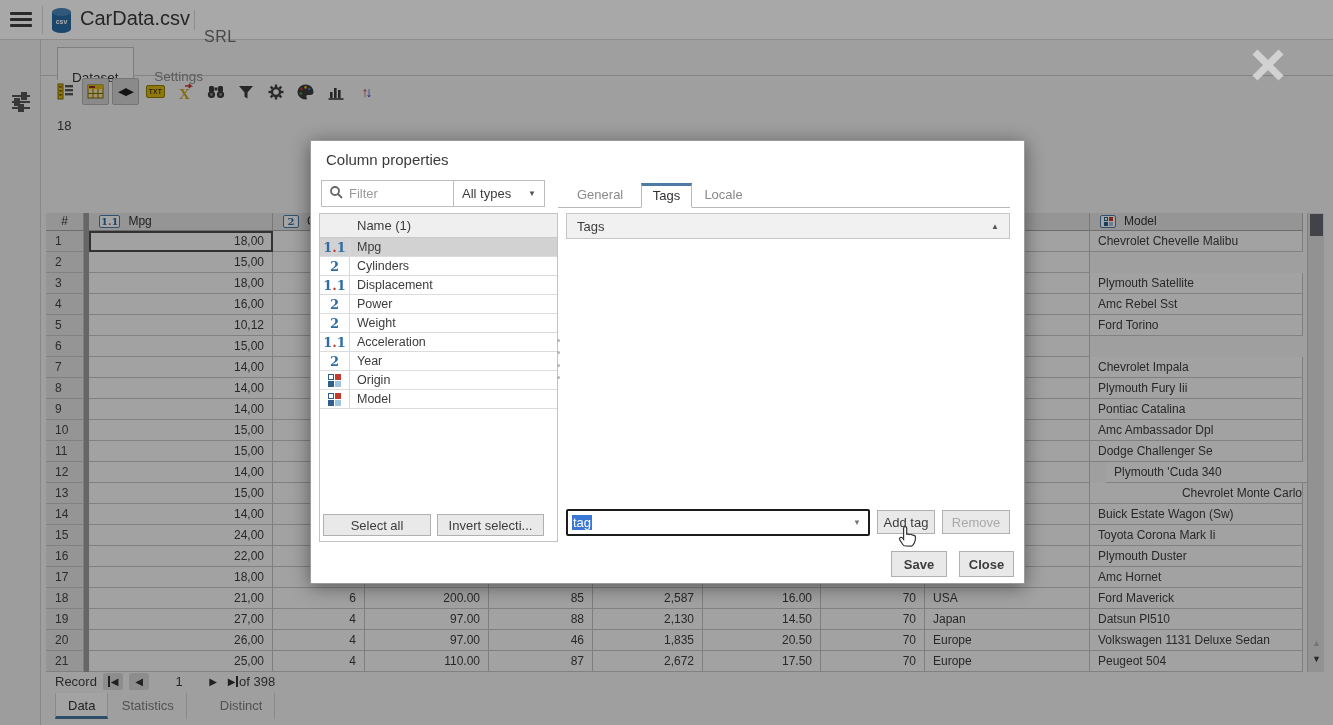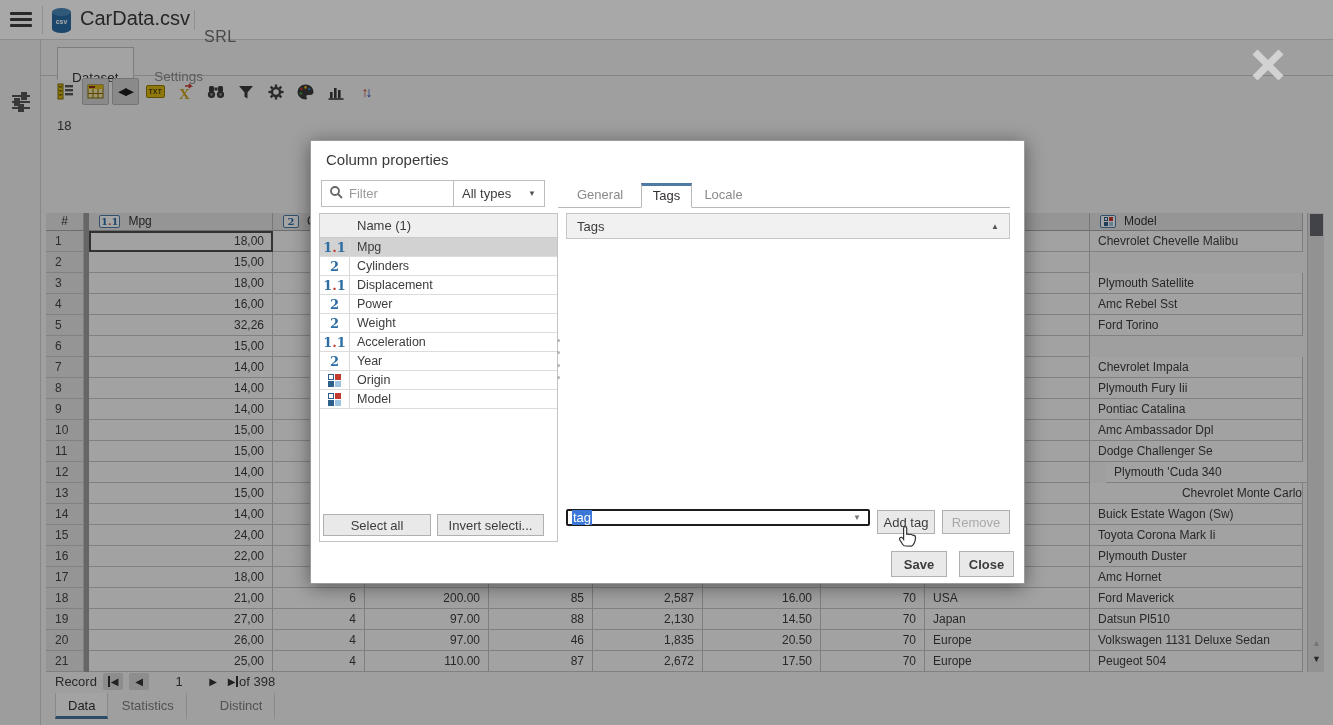--- a/index.html
+++ b/index.html
@@ -112,21 +112,21 @@
   #splitter-dots { left:246px; top:198px; width:4px; height:40px; display:flex; flex-direction:column; justify-content:space-between; }
   #splitter-dots i { width:3px; height:3px; background:#b5b5b5; border-radius:50%; }
 
   .dlg-btn { position:absolute; background:#e9e9e9; border:1px solid #b0b0b0; font-size:13px; color:#3c3c3c; display:flex; align-items:center; justify-content:center; cursor:pointer; font-family:inherit; }
   #btn-select-all { left:12px; top:373px; width:108px; height:22px; }
   #btn-invert { left:126px; top:373px; width:107px; height:22px; }
 
   #tags-section-header { left:255px; top:72px; width:444px; height:26px; background:#f1f1f1; border:1px solid #c6c6c6; display:flex; align-items:center; justify-content:space-between; padding:0 10px; }
   #tags-section-header .car { font-size:8px; color:#555; }
 
-  #tag-combo { left:255px; top:368px; width:304px; height:17px; border:2px solid #1c1c1c; border-radius:2px; background:#fff; display:flex; align-items:center; justify-content:space-between; padding:0 7px 0 4px; }
+  #tag-combo { left:255px; top:368px; width:304px; height:27px; border:2px solid #1c1c1c; border-radius:2px; background:#fff; display:flex; align-items:center; justify-content:space-between; padding:0 7px 0 4px; }
   #tag-combo .selhl { background:#3b77d7; color:#fff; font-size:13px; padding:0 1px; }
   #tag-combo .car { font-size:8px; color:#777; }
   #btn-add-tag { left:566px; top:369px; width:58px; height:24px; }
   #btn-remove { left:631px; top:369px; width:68px; height:24px; color:#a9a9a9; }
   #btn-save { left:580px; top:410px; width:56px; height:26px; font-weight:bold; }
   #btn-close { left:648px; top:410px; width:55px; height:26px; font-weight:bold; }
 
   #cursor { left:896px; top:522px; width:24px; height:26px; z-index:40; pointer-events:none; }
 </style>
 </head>
@@ -401,21 +401,21 @@
       <div class="gc num" style="width: 104px;"></div>
       <div class="gc num" style="width: 110px;"></div>
       <div class="gc num" style="width: 118px;"></div>
       <div class="gc num" style="width: 104px;"></div>
       <div class="gc txt" style="width: 165px;"></div>
       <div class="gc txt" style="width: 213px;">Amc Rebel Sst</div>
     </div>
     <div class="grow">
       <div class="gc rn" style="width: 38px;">5</div>
       <div class="gc split" style="width: 5px;"></div>
-      <div class="gc num" style="width: 184px;">32,26</div>
+      <div class="gc num" style="width: 184px;">10,12</div>
       <div class="gc num" style="width: 92px;"></div>
       <div class="gc num" style="width: 124px;"></div>
       <div class="gc num" style="width: 104px;"></div>
       <div class="gc num" style="width: 110px;"></div>
       <div class="gc num" style="width: 118px;"></div>
       <div class="gc num" style="width: 104px;"></div>
       <div class="gc txt" style="width: 165px;"></div>
       <div class="gc txt" style="width: 213px;">Ford Torino</div>
     </div>
     <div class="grow">

